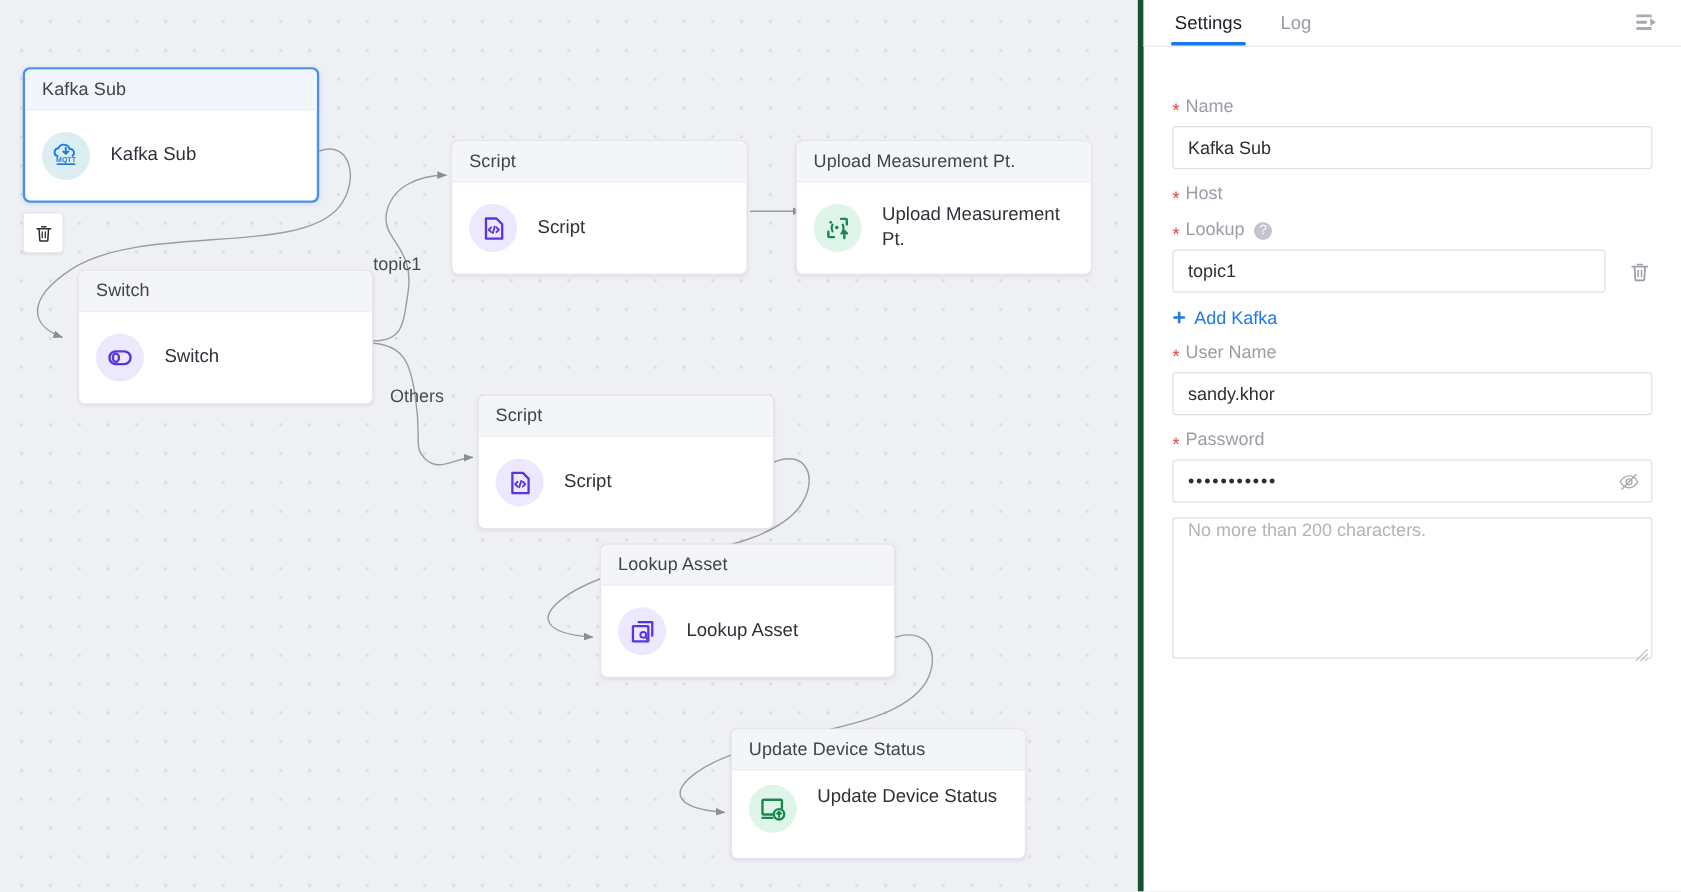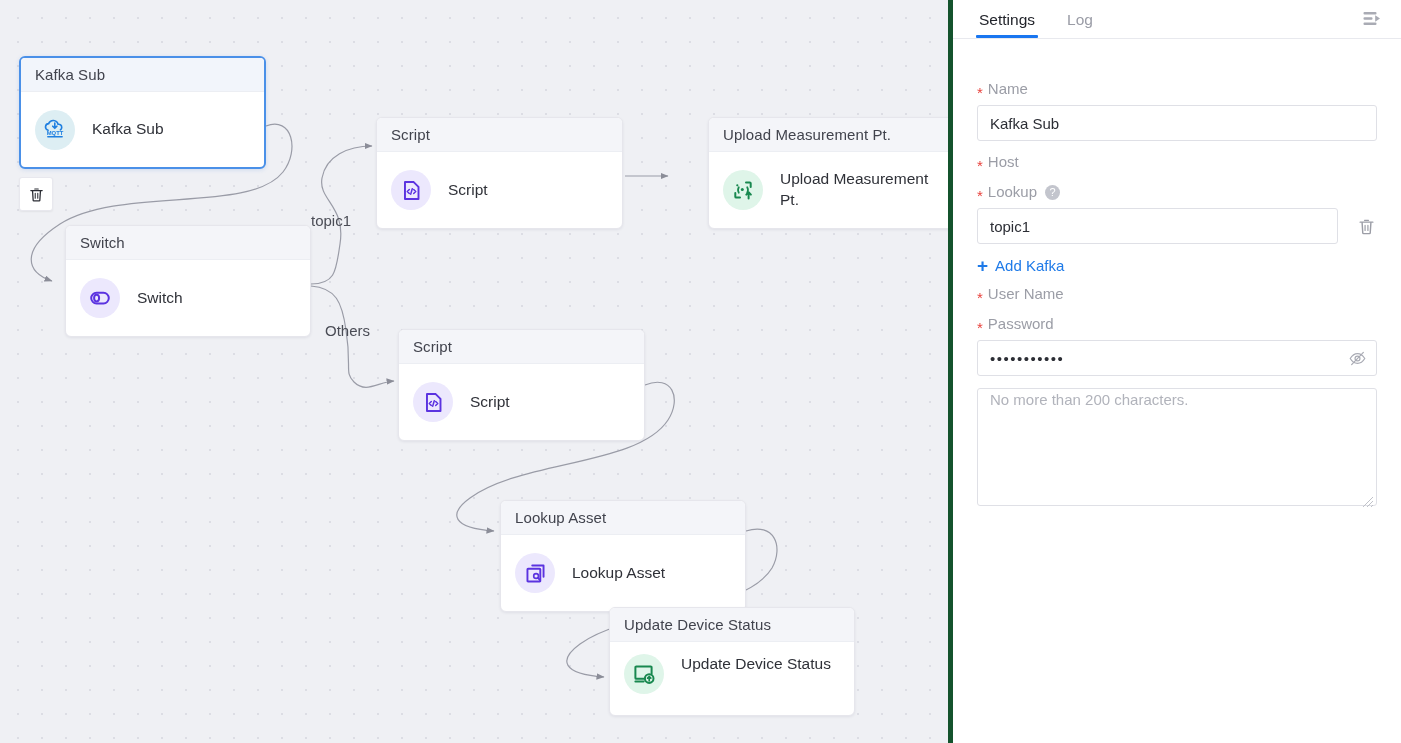--- a/index.html
+++ b/index.html
@@ -345,21 +345,21 @@
         <div class="node-icon icon-purple">
           <svg width="23" height="23" viewBox="0 0 24 24" fill="none">
             <path d="M5.2 3.2h9.1l5 5v12.6H5.2z" stroke="#5b33e0" stroke-width="2" stroke-linejoin="round"></path>
             <path d="M9.7 10.9 7.6 13l2.1 2.1M14.3 10.9 16.4 13l-2.1 2.1M12.8 10.2l-1.6 5.6" stroke="#5b33e0" stroke-width="1.6" stroke-linecap="round" stroke-linejoin="round"></path>
           </svg>
         </div>
         <div class="node-label">Script</div>
       </div>
     </div>
 
-    <div class="node" style="left:708px; top:117px; width:247px; height:112px;">
+    <div class="node" style="left:663px; top:117px; width:247px; height:112px;">
       <div class="node-head">Upload Measurement Pt.</div>
       <div class="node-body">
         <div class="node-icon icon-green">
           <svg width="24" height="24" viewBox="0 0 24 24" fill="none">
             <path d="M9 19.6H5.2a.9.9 0 0 1-.9-.9V15" stroke="#18884f" stroke-width="2" stroke-linecap="round"></path>
             <path d="M15 4.4h3.8a.9.9 0 0 1 .9.9V9" stroke="#18884f" stroke-width="2" stroke-linecap="round"></path>
             <path d="M7.8 14.8a5.5 5.5 0 0 1 0-5.6" stroke="#18884f" stroke-width="1.7" stroke-linecap="round"></path>
             <path d="M16.2 9.2a5.5 5.5 0 0 1 0 5.6" stroke="#18884f" stroke-width="1.7" stroke-linecap="round"></path>
             <circle cx="11.3" cy="11.6" r="1.5" fill="#18884f"></circle>
             <circle cx="6.3" cy="7.3" r="1.1" fill="#18884f"></circle>
@@ -376,21 +376,21 @@
         <div class="node-icon icon-purple">
           <svg width="23" height="23" viewBox="0 0 24 24" fill="none">
             <path d="M5.2 3.2h9.1l5 5v12.6H5.2z" stroke="#5b33e0" stroke-width="2" stroke-linejoin="round"></path>
             <path d="M9.7 10.9 7.6 13l2.1 2.1M14.3 10.9 16.4 13l-2.1 2.1M12.8 10.2l-1.6 5.6" stroke="#5b33e0" stroke-width="1.6" stroke-linecap="round" stroke-linejoin="round"></path>
           </svg>
         </div>
         <div class="node-label">Script</div>
       </div>
     </div>
 
-    <div class="node" style="left:500px; top:500px; width:246px; height:112px;">
+    <div class="node" style="left:500px; top:453px; width:246px; height:112px;">
       <div class="node-head">Lookup Asset</div>
       <div class="node-body">
         <div class="node-icon icon-purple">
           <svg width="23" height="23" viewBox="0 0 24 24" fill="none">
             <path d="M8.6 3.6h11.8v11.8" stroke="#5b33e0" stroke-width="2" stroke-linecap="round" stroke-linejoin="round"></path>
             <path d="M16.4 20.4H4.2a.6.6 0 0 1-.6-.6V7.6a.6.6 0 0 1 .6-.6h12.2a.6.6 0 0 1 .6.6v12.2a.6.6 0 0 1-.6.6z" stroke="#5b33e0" stroke-width="2" stroke-linejoin="round"></path>
             <circle cx="12.6" cy="14.6" r="2.5" stroke="#5b33e0" stroke-width="1.7"></circle>
             <path d="M14.6 16.7 16.8 18.9" stroke="#5b33e0" stroke-width="1.9" stroke-linecap="round"></path>
           </svg>
         </div>
@@ -473,20 +473,21 @@
           <span class="plus">+</span>
           <span>Add Kafka</span>
         </div>
       </div>
 
       <div class="field">
         <div class="field-label">
           <span class="req-star">*</span>
           <span>User Name</span>
         </div>
+        <input class="txt-input" type="text" value="sandy.khor" style="">
       </div>
 
       <div class="field">
         <div class="field-label">
           <span class="req-star">*</span>
           <span>Password</span>
         </div>
         <div class="pwd-wrap">
           <input class="txt-input" type="text" value="•••••••••••" style="">
           <span class="pwd-eye">

